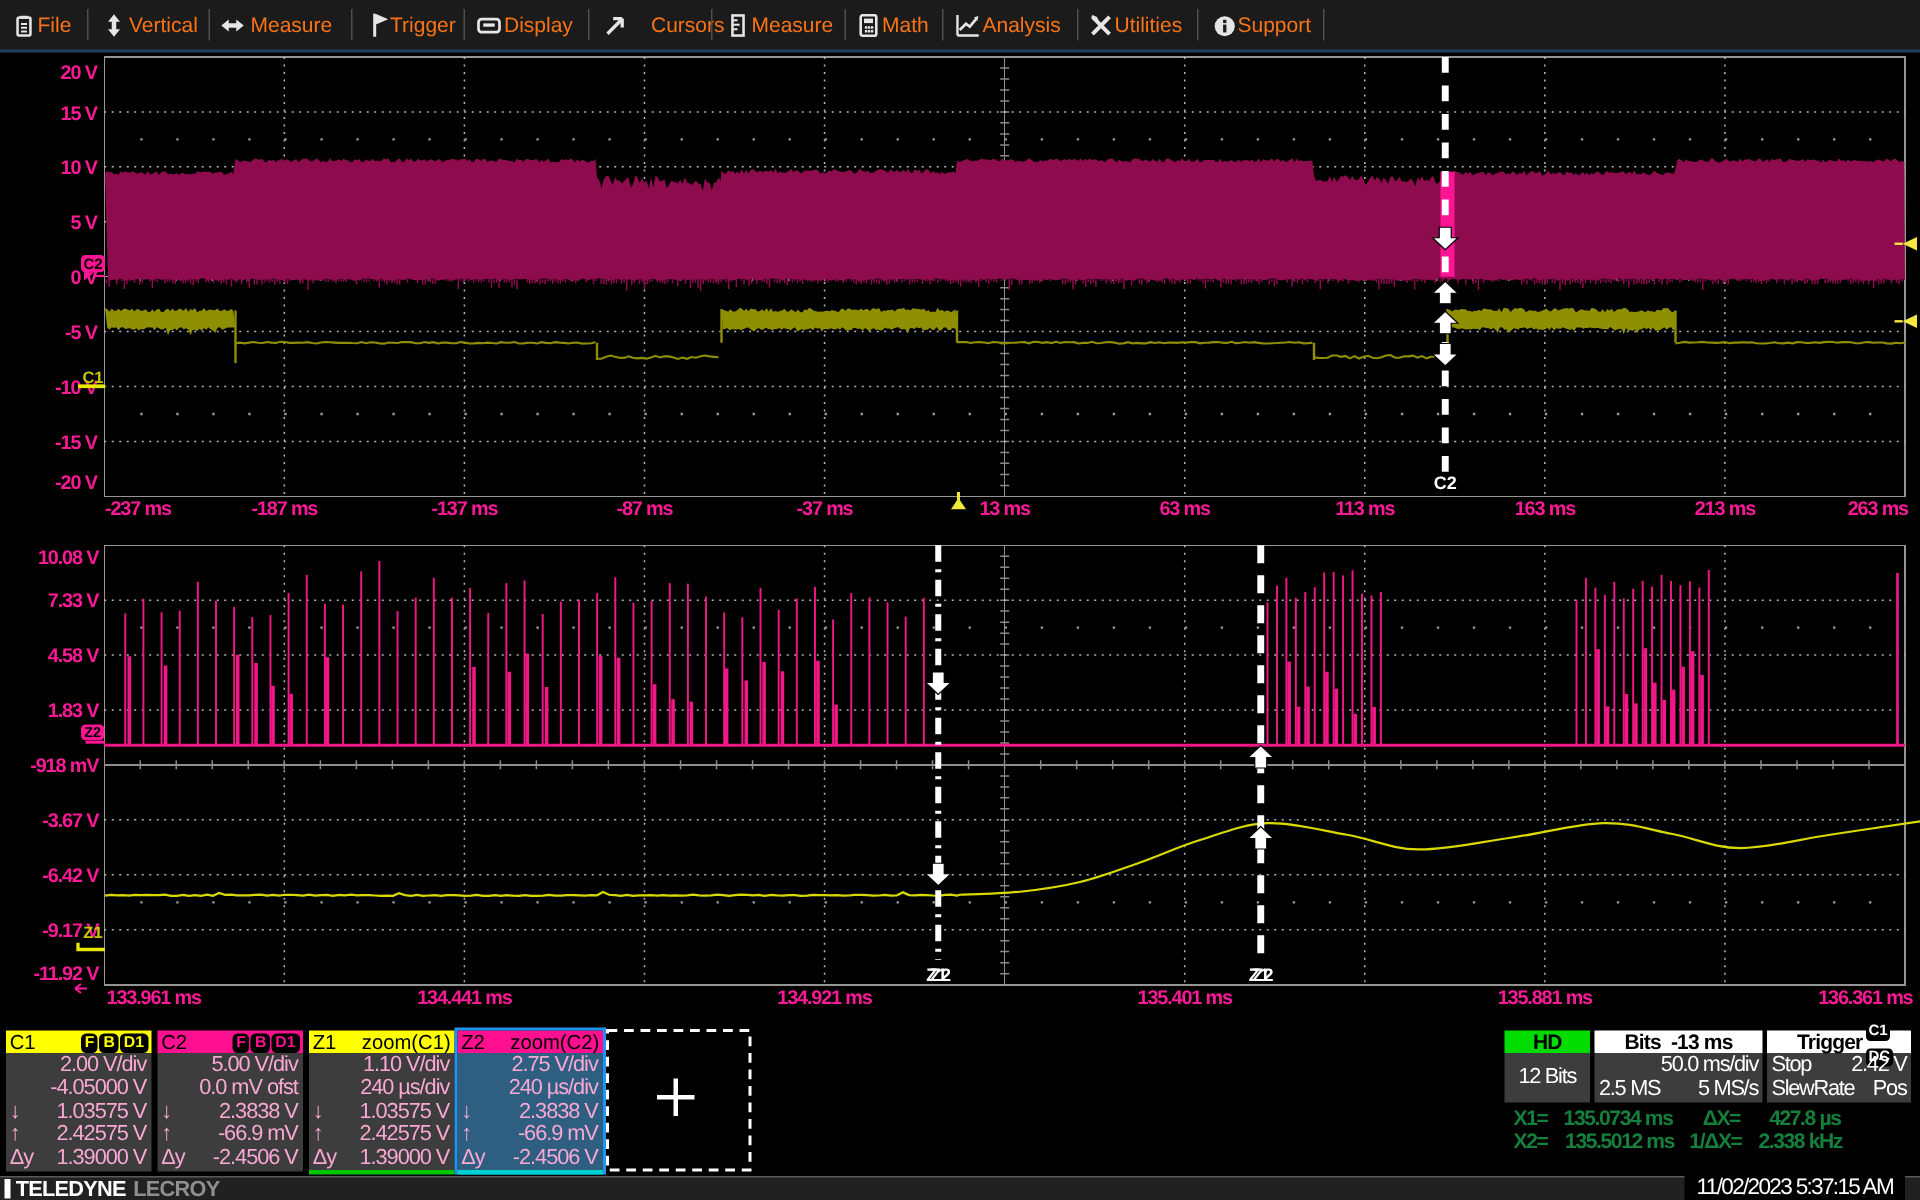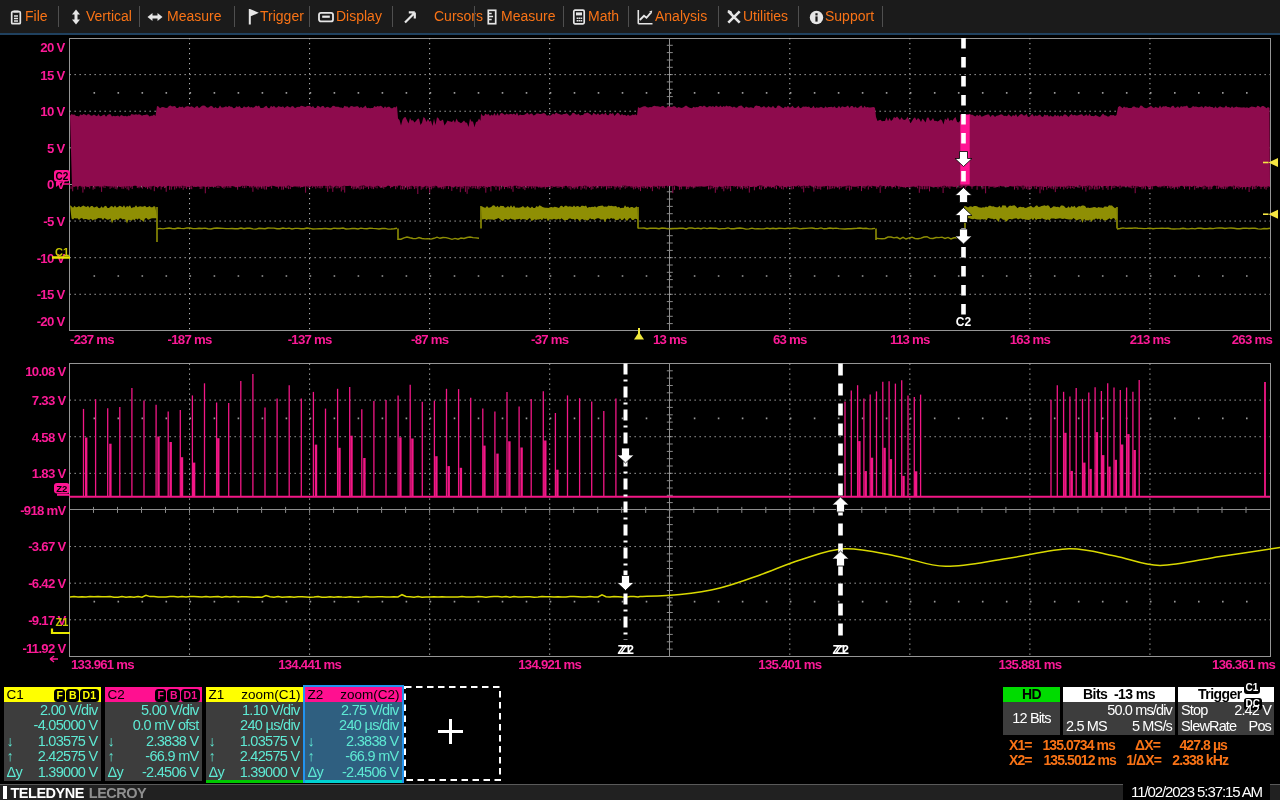--- a/index.html
+++ b/index.html
@@ -10,35 +10,35 @@
 .micon { position:absolute; top:9px; }
 .mtxt { position:absolute; top:7px; color:#f97316; font-size:14px; line-height:19px; }
 .sep { position:absolute; top:6px; width:1px; height:21px; background:#4f4f4f; }
 .dbox { position:absolute; top:687px; width:97px; height:94px; }
 .dhdr { height:14.5px; display:flex; justify-content:space-between; align-items:center;
   padding:0 2px 0 3px; color:#000; font-size:13.5px; }
 .dname { font-size:13.5px; }
 .badge { background:#000; border-radius:3.5px; font-size:10.5px; font-weight:bold;
   padding:0 2.5px; margin-left:1px; line-height:13px; display:inline-block; }
 .zoomtxt { font-size:13.5px; }
-.dbody { background:#3d3d3d; height:79.5px; padding:1px 3px 0 3px; color:#5eead4; }
+.dbody { background:#3d3d3d; height:79.5px; padding:1px 3px 0 3px; color:#f9a8d4; }
 .row { display:flex; justify-content:space-between; font-size:14.5px; height:15.6px; line-height:15.6px; letter-spacing:-0.7px; }
 #addbox { position:absolute; left:404px; top:686px; width:97px; height:95px; }
 #plus { position:absolute; left:34px; top:33px; width:25px; height:25px; }
 #plus:before { content:""; position:absolute; left:11px; top:0; width:3px; height:25px; background:#fff; }
 #plus:after { content:""; position:absolute; left:0; top:11px; width:25px; height:3px; background:#fff; }
 .ibox { position:absolute; top:687px; }
 .ihdr { height:14.5px; background:#fff; color:#000; display:flex;
   justify-content:space-between; align-items:center; padding:0 20px; font-size:14px; }
 .ihdr b { font-weight:bold; letter-spacing:-0.55px; }
 .ibody { background:#3d3d3d; height:33px; color:#fff; padding:0 3px; font-size:14.5px; letter-spacing:-0.85px; }
 .irow { display:flex; justify-content:space-between; height:16.5px; line-height:17px; }
 .tbadge { background:#000; color:#fff; font-weight:bold; font-size:10px;
   border-radius:3px; padding:0 2px; margin-left:2px; display:inline-block; line-height:12px; }
-#xread { position:absolute; left:0; top:738px; width:1280px; height:32px; color:#f97316;
+#xread { position:absolute; left:0; top:738px; width:1280px; height:32px; color:#15803d;
   font-size:14px; font-weight:bold; letter-spacing:-0.9px; }
 #xread span { position:absolute; white-space:nowrap; line-height:15px; }
 #sbar { position:absolute; left:0; top:783.5px; width:1280px; height:16.5px;
   background:#212121; border-top:1px solid #5a5a5a; }
 #logo { position:absolute; left:3px; top:1px; height:14px; display:flex; align-items:center;justify-content:space-between; }
 #lbar { width:3.5px; height:13px; background:#fff; margin-right:4px; }
 #tele { color:#fff; font-weight:bold; font-size:14.5px; letter-spacing:-0.5px; }
 #lecroy { color:#8f8f8f; font-weight:bold; font-size:14.5px; margin-left:5px; letter-spacing:-0.5px; }
 #dt { position:absolute; right:10px; top:-0.5px; height:17px; background:#000;
   color:#fff; font-size:15px; padding:0 8px; line-height:16px; letter-spacing:-1.1px; }

